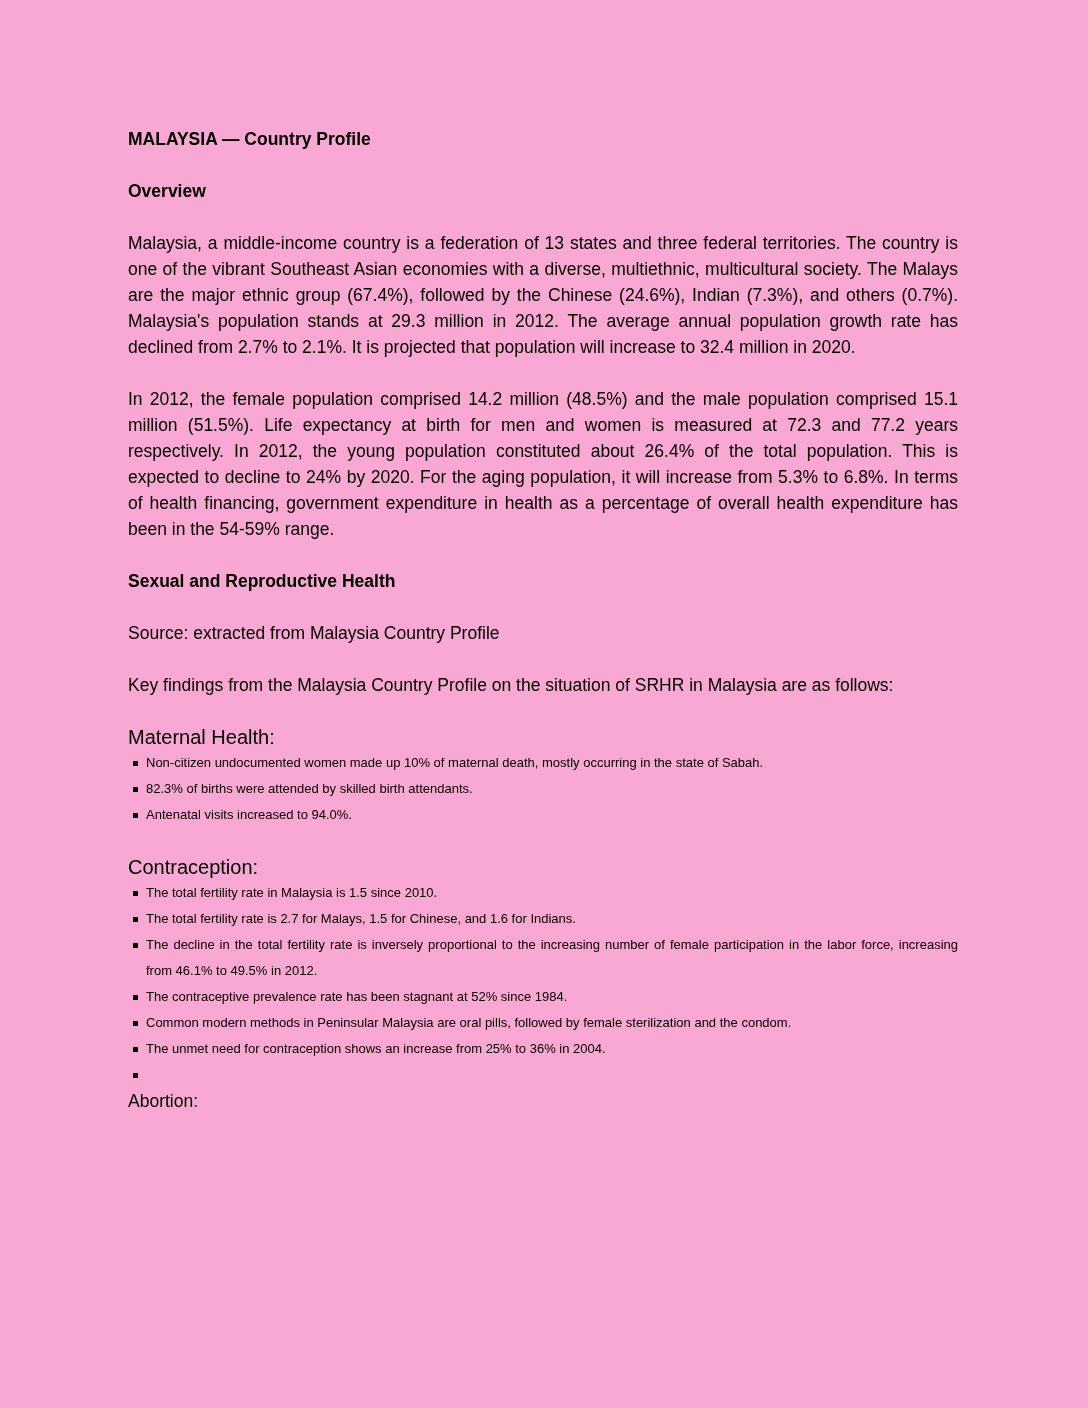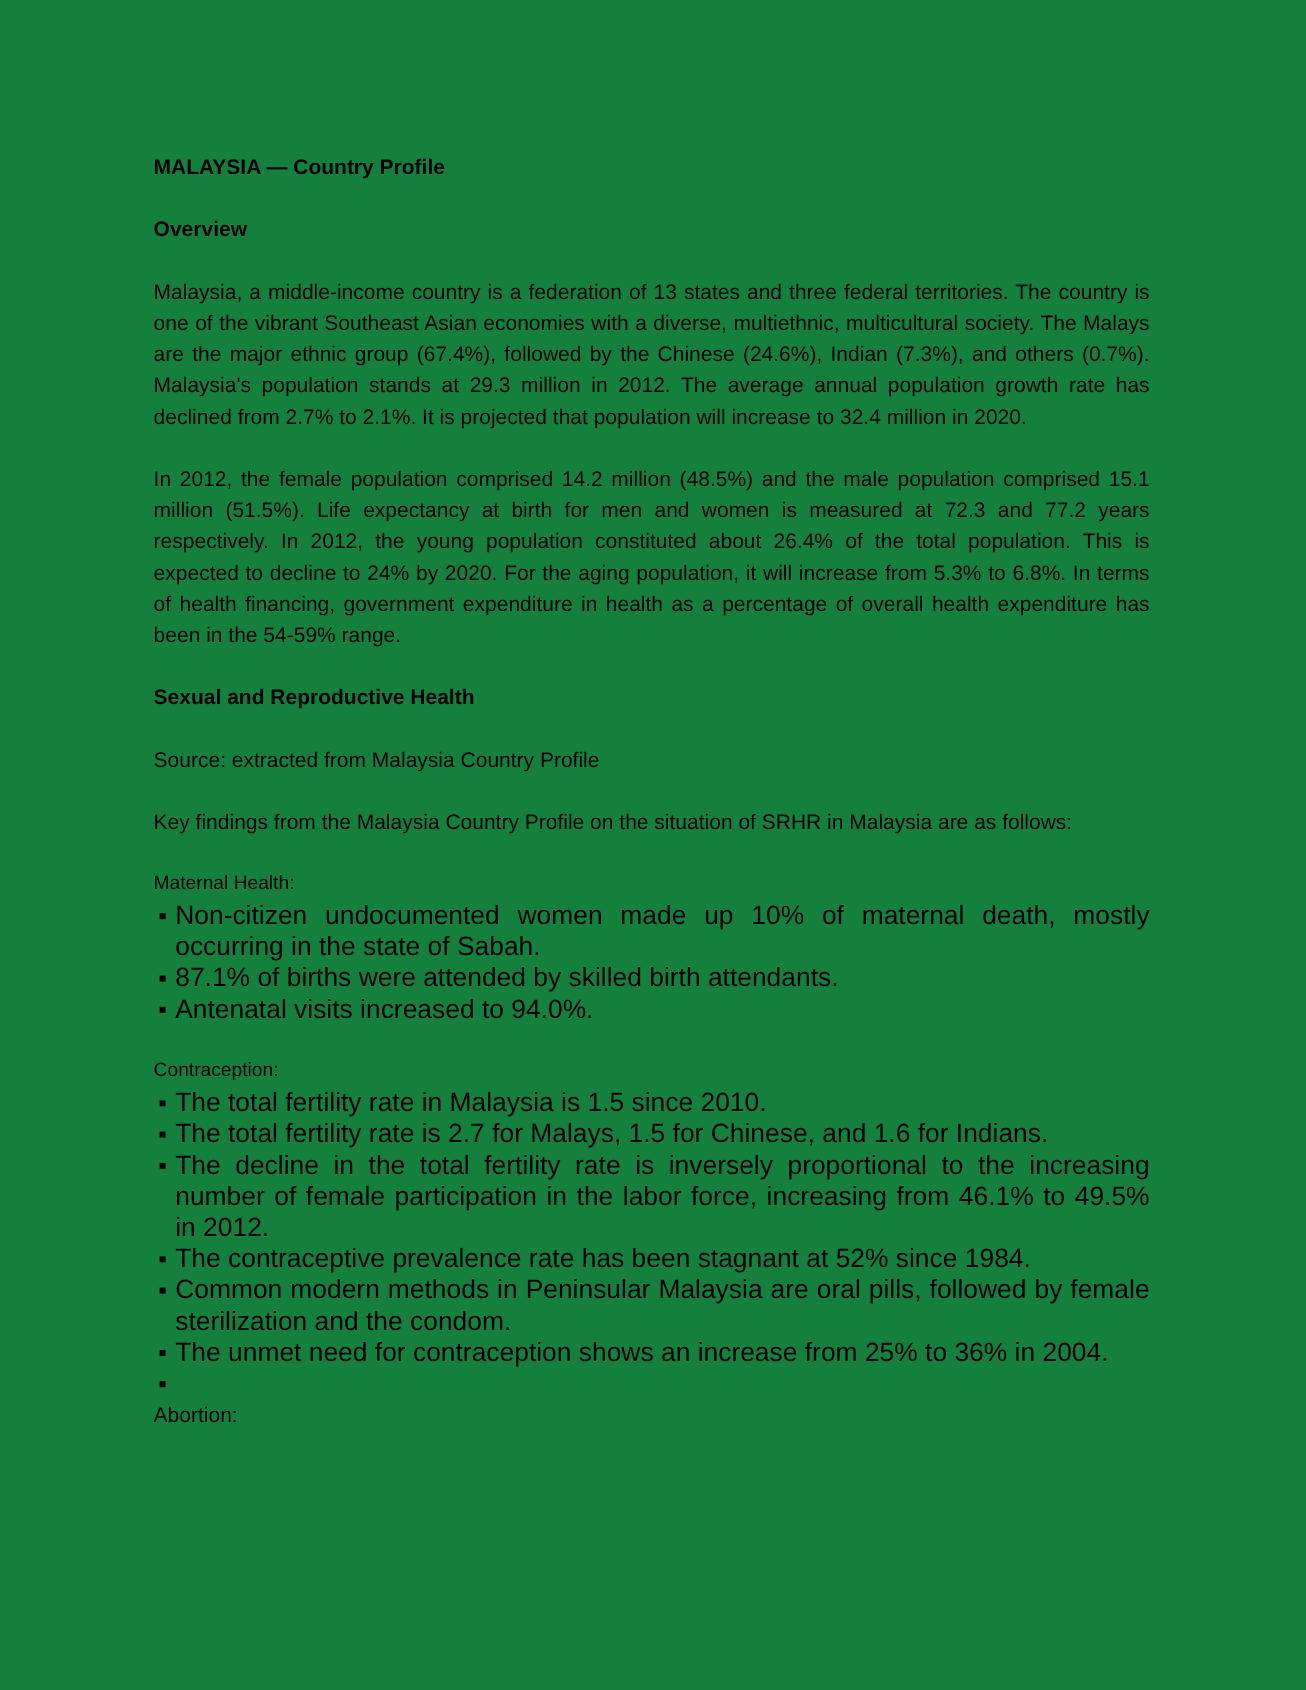--- a/index.html
+++ b/index.html
@@ -13,59 +13,59 @@
     position: relative;
     font-family: "Liberation Sans", "DejaVu Sans", sans-serif;
     color: #000000;
     -webkit-font-smoothing: antialiased;
   }
   .page {
     box-sizing: border-box;
     width: 1088px;
     height: 1408px;
     padding: 126px 130px 4px 128px;
-    background: #15803d;
+    background: #f9a8d4;
     overflow: hidden;
   }
   .block {
     margin: 0 0 26px 0;
     font-size: 17.5px;
     line-height: 26px;
     font-weight: normal;
   }
   .bold {
     font-weight: bold;
   }
   .just {
     text-align: justify;
   }
   ul.bullet-list {
     list-style: none;
     margin: 0 0 26px 0;
     padding: 0;
-    font-size: 22px;
+    font-size: 13px;
     line-height: 26px;
   }
   ul.bullet-list li {
     position: relative;
     padding-left: 18px;
     text-align: justify;
   }
   ul.bullet-list .bullet {
     position: absolute;
     left: 5px;
     top: 11px;
     width: 5px;
     height: 5px;
     background: #000000;
     display: block;
   }
   .subhead {
     margin: 0;
-    font-size: 16px;
+    font-size: 20px;
     line-height: 26px;
   }
   .last {
     margin-bottom: 0;
     margin-top: 24px;
   }
 </style>
 </head>
 <body>
 
@@ -87,21 +87,21 @@
 
   <div>
     <div class="subhead">Maternal Health:</div>
     <ul class="bullet-list">
         <li>
         <span class="bullet"></span>
         <span class="li-text">Non-citizen undocumented women made up 10% of maternal death, mostly occurring in the state of Sabah.</span>
       </li>
         <li>
         <span class="bullet"></span>
-        <span class="li-text">87.1% of births were attended by skilled birth attendants.</span>
+        <span class="li-text">82.3% of births were attended by skilled birth attendants.</span>
       </li>
         <li>
         <span class="bullet"></span>
         <span class="li-text">Antenatal visits increased to 94.0%.</span>
       </li>
       </ul>
   </div>
 
   <div>
     <div class="subhead">Contraception:</div>

